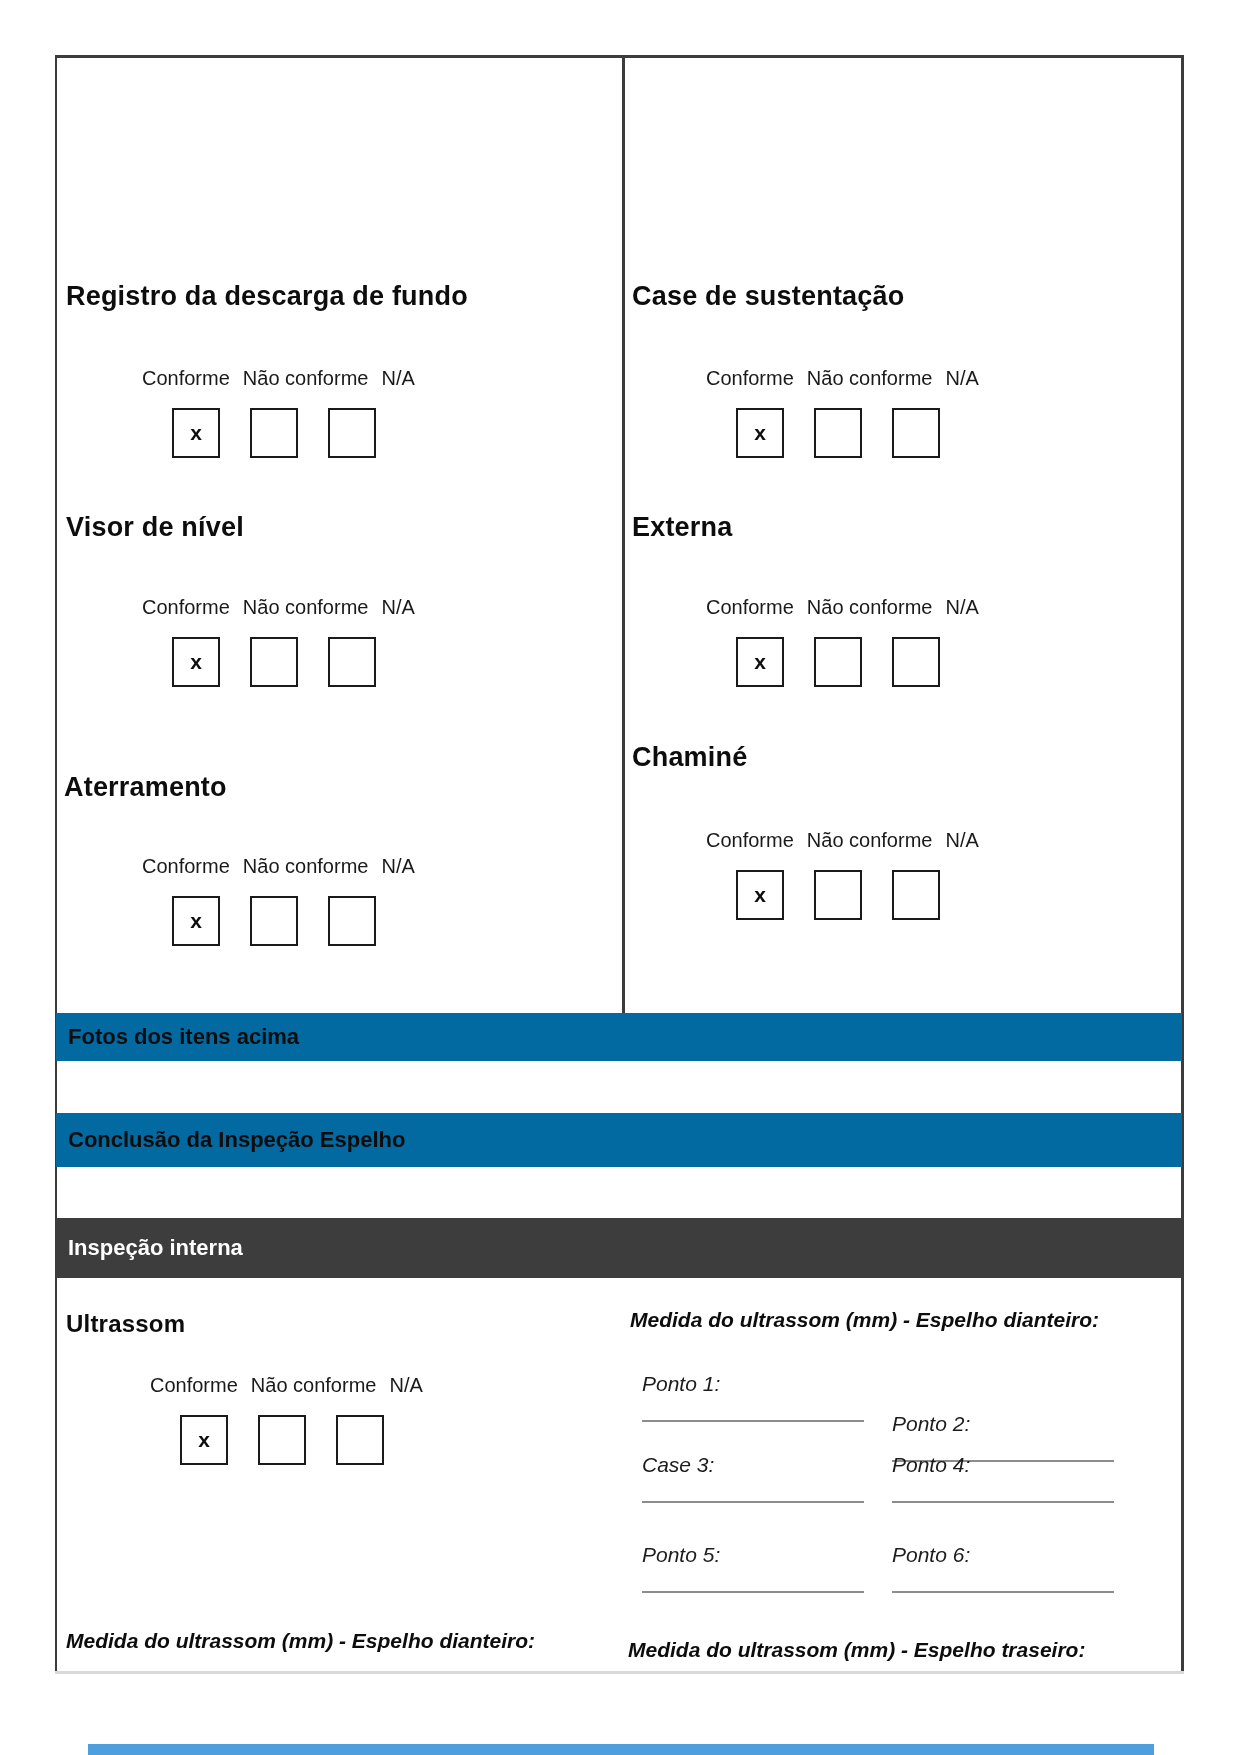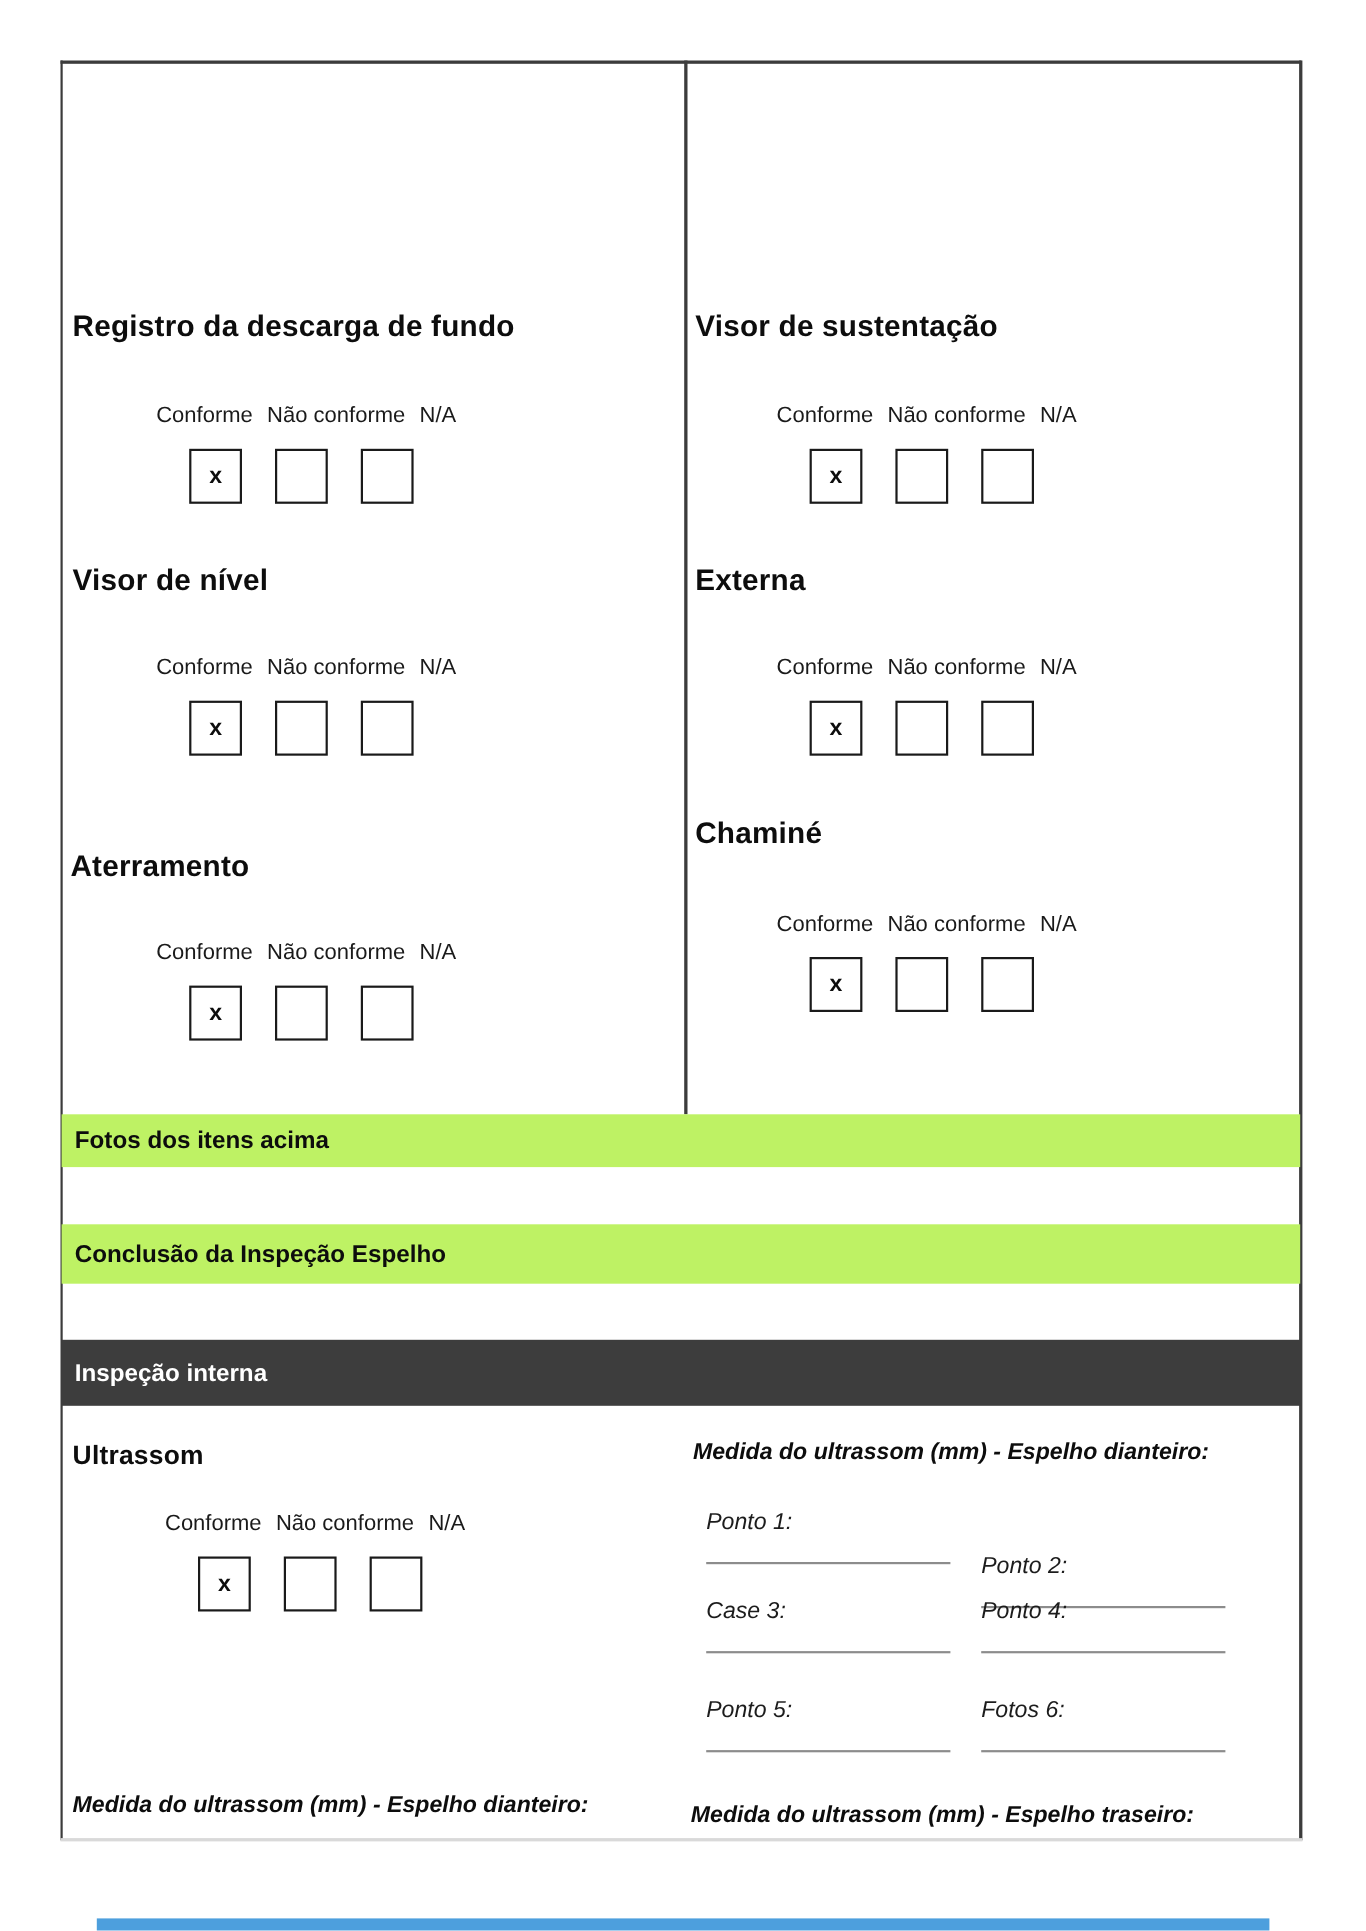--- a/index.html
+++ b/index.html
@@ -22,21 +22,21 @@
   .cb{
     width:44px;height:46px;border:2px solid #1a1a1a;background:#fff;
     display:flex;align-items:center;justify-content:center;
   }
   .cb span{font-size:21px;font-weight:700;color:#0d0d0d;}
   
   .bar{
     position:absolute;left:56px;width:1126px;display:flex;align-items:center;
     padding-left:12px;box-sizing:border-box;
   }
-  .bar-light{background:#bef264;}
+  .bar-light{background:#0369a1;}
   .bar-dark{background:#3d3d3d;}
   .bar-title{font-size:22px;font-weight:700;color:#0d0d0d;white-space:nowrap;}
   .bar-dark .bar-title{color:#ffffff;}
   
   .it-heading{
     position:absolute;font-size:21px;font-weight:700;font-style:italic;
     color:#0d0d0d;white-space:nowrap;
   }
   .field{position:absolute;width:222px;}
   .field-label{font-size:21px;font-style:italic;color:#1c1c1c;line-height:24px;white-space:nowrap;}
@@ -94,21 +94,21 @@
   </div>
   <div class="boxes">
     <div class="cb">
         <span>x</span>
       </div>
     <div class="cb"></div>
     <div class="cb"></div>
   </div>
 </div>
 
-<div class="sec-title" style="left:632px;top:281px;">Visor de sustentação</div>
+<div class="sec-title" style="left:632px;top:281px;">Case de sustentação</div>
 <div class="check-group" style="left:706px;top:366px;">
   <div class="opt-labels">
     <span>Conforme</span>
     <span>Não conforme</span>
     <span>N/A</span>
   </div>
   <div class="boxes">
     <div class="cb">
         <span>x</span>
       </div>
@@ -191,20 +191,20 @@
 </div>
 <div class="field" style="left:892px;top:1453px;">
   <div class="field-label">Ponto 4:</div>
   <div class="field-line"></div>
 </div>
 <div class="field" style="left:642px;top:1543px;">
   <div class="field-label">Ponto 5:</div>
   <div class="field-line"></div>
 </div>
 <div class="field" style="left:892px;top:1543px;">
-  <div class="field-label">Fotos 6:</div>
+  <div class="field-label">Ponto 6:</div>
   <div class="field-line"></div>
 </div>
 
 <div class="it-heading" style="left:66px;top:1629px;">Medida do ultrassom (mm) - Espelho dianteiro:</div>
 <div class="it-heading" style="left:628px;top:1638px;">Medida do ultrassom (mm) - Espelho traseiro:</div>
 
 <div class="blue-strip" style="left:88px;top:1744px;width:1066px;height:11px;"></div>
 
 </body></html>

